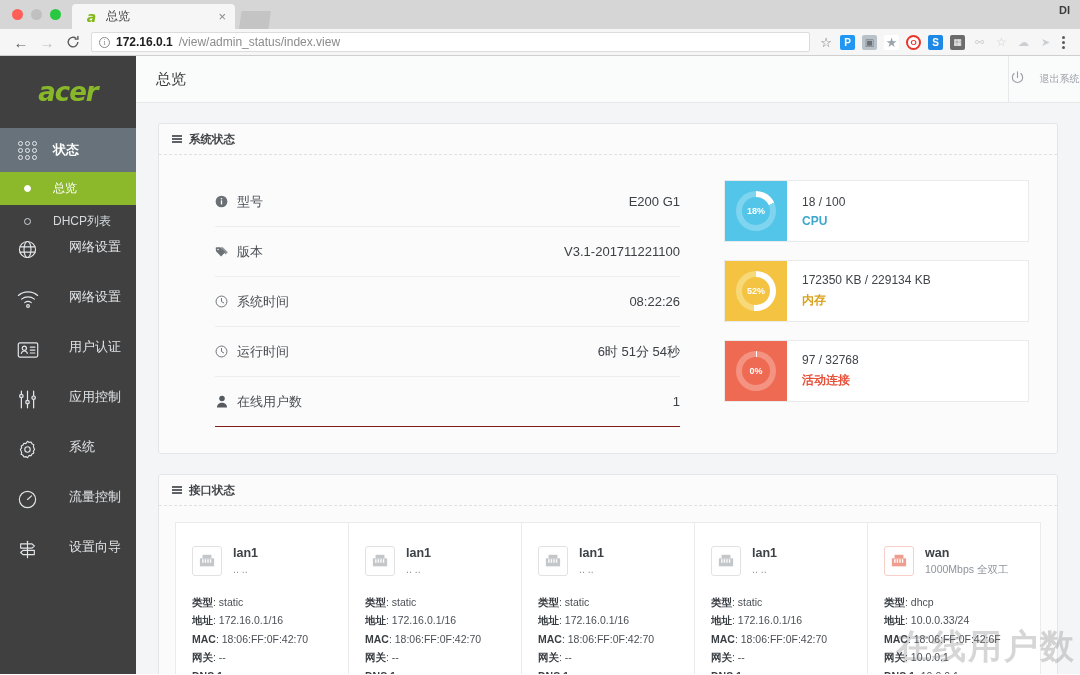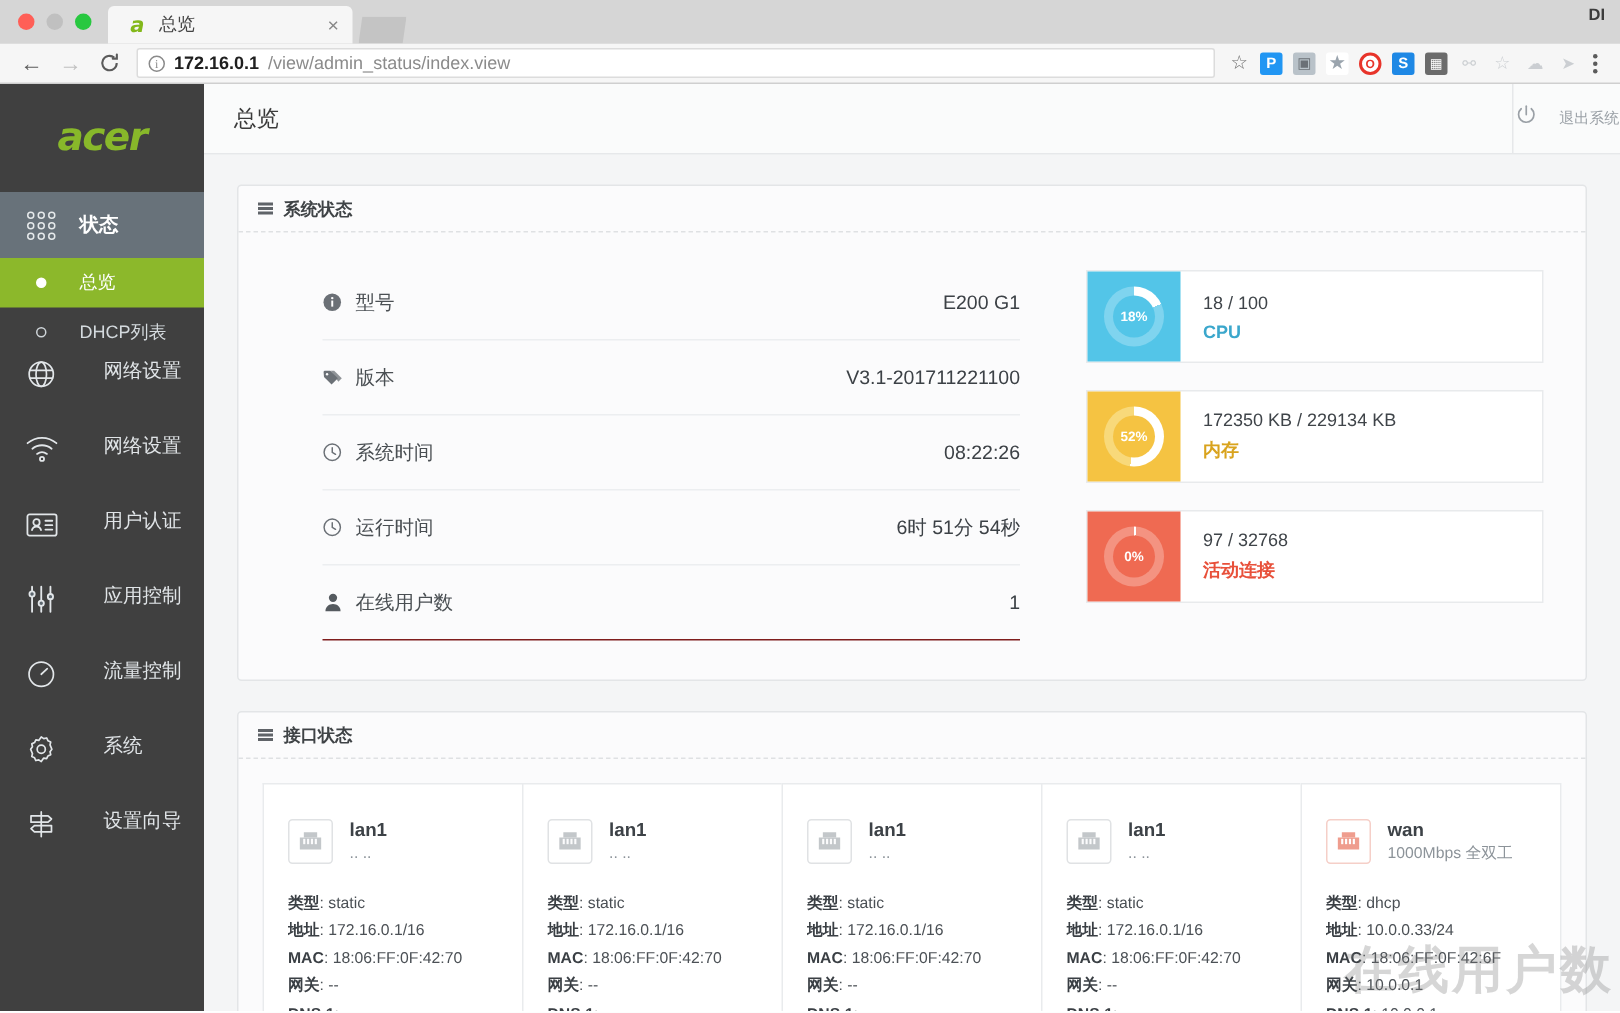--- a/index.html
+++ b/index.html
@@ -397,36 +397,36 @@
           <circle cx="5" cy="8" r="2" fill="#5c666e"></circle>
               <circle cx="12" cy="15" r="2" fill="#5c666e"></circle>
               <circle cx="19" cy="10" r="2" fill="#5c666e"></circle>
         </svg>
       </span>
       <span>应用控制</span>
     </div>
 
     <div class="nav-row">
       <span class="nav-icon">
+        <svg width="21" height="21" viewBox="0 0 24 24" fill="none" stroke="#e2e6e9" stroke-width="1.3">
+          <path d="M12 2.6l1.9 1.3 2.2-.5 1 2.1 2.1 1-.5 2.2L20.1 12l-1.4 1.9.5 2.2-2.1 1-1 2.1-2.2-.5L12 21.4l-1.9-1.3-2.2.5-1-2.1-2.1-1 .5-2.2L3.9 12l1.4-1.9-.5-2.2 2.1-1 1-2.1 2.2.5z" stroke-linejoin="round"></path>
+          <circle cx="12" cy="12" r="3.1"></circle>
+        </svg>
+      </span>
+      <span>系统</span>
+    </div>
+
+    <div class="nav-row">
+      <span class="nav-icon">
         <svg width="21" height="21" viewBox="0 0 24 24" fill="none" stroke="#e2e6e9" stroke-width="1.3" stroke-linecap="round">
           <circle cx="12" cy="12" r="9.3"></circle>
               <path d="M12 12l4.6-4.2"></path>
         </svg>
       </span>
       <span>流量控制</span>
-    </div>
-
-    <div class="nav-row">
-      <span class="nav-icon">
-        <svg width="21" height="21" viewBox="0 0 24 24" fill="none" stroke="#e2e6e9" stroke-width="1.3">
-          <path d="M12 2.6l1.9 1.3 2.2-.5 1 2.1 2.1 1-.5 2.2L20.1 12l-1.4 1.9.5 2.2-2.1 1-1 2.1-2.2-.5L12 21.4l-1.9-1.3-2.2.5-1-2.1-2.1-1 .5-2.2L3.9 12l1.4-1.9-.5-2.2 2.1-1 1-2.1 2.2.5z" stroke-linejoin="round"></path>
-          <circle cx="12" cy="12" r="3.1"></circle>
-        </svg>
-      </span>
-      <span>系统</span>
     </div>
 
     <div class="nav-row">
       <span class="nav-icon">
         <svg width="21" height="21" viewBox="0 0 24 24" fill="none" stroke="#e2e6e9" stroke-width="1.3" stroke-linecap="round">
           <path d="M12 2.6v18.8"></path>
           <path d="M4.2 5.6h13l2.6 2.4-2.6 2.4h-13z" stroke-linejoin="round"></path>
           <path d="M19.8 13h-13L4.2 15.4 6.8 17.8h13z" stroke-linejoin="round"></path>
         </svg>
       </span>

